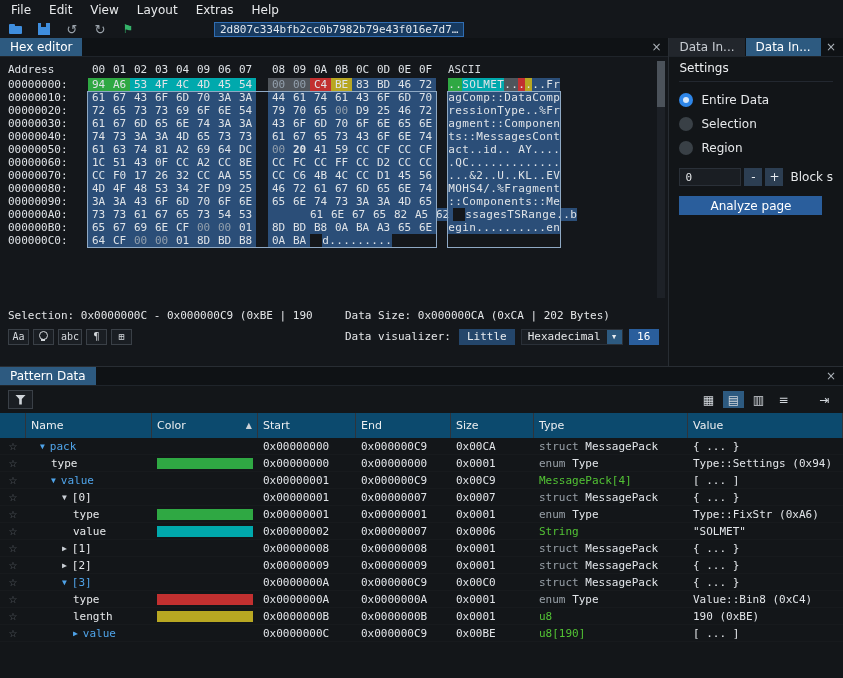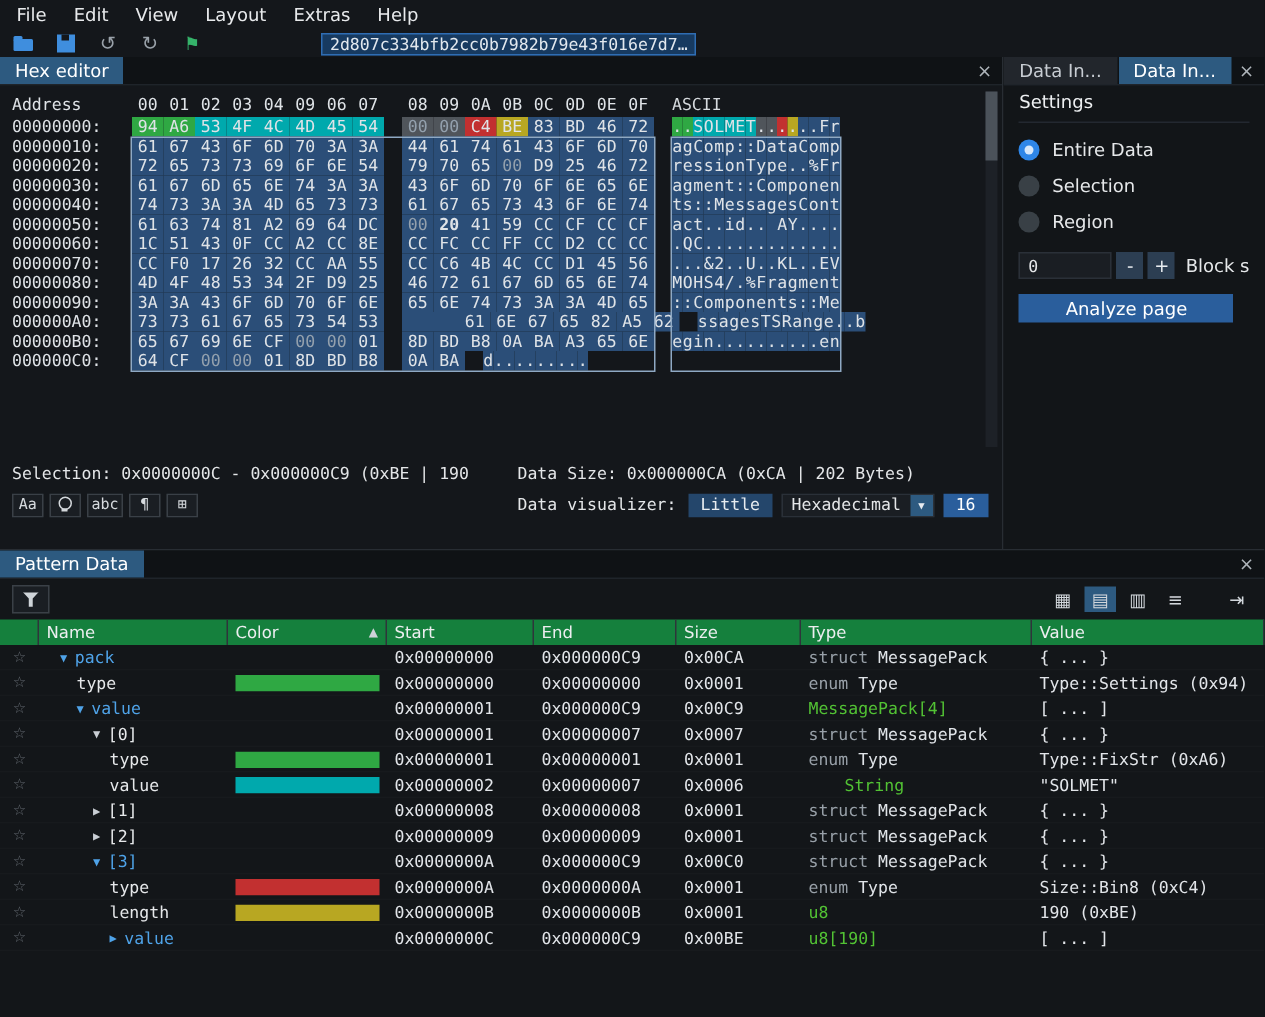--- a/index.html
+++ b/index.html
@@ -89,21 +89,21 @@
 .pt-icons{margin-left:auto;display:flex;align-items:center;gap:4px}
 .pt-icon{width:21px;height:17px;display:flex;align-items:center;justify-content:center;color:#d2d7dc;font-size:12px}
 .pt-icon.active{background:#2d5a80}
 .table-view-icon::before{content:'▦'}
 .tree-view-icon::before{content:'▤'}
 .flat-view-icon::before{content:'▥'}
 .list-view-icon::before{content:'≡'}
 .jump-to-icon::before{content:'⇥'}
 .jump-to-icon{margin-left:16px}
 .pt-grid{display:grid;grid-template-columns:26px 126px 106px 98px 95px 83px 154px minmax(0,1fr)}
-.pt-header{height:17px;background:#15803d;align-items:center;font-size:11px;color:#eceef0}
+.pt-header{height:25px;background:#0c4a6e;align-items:center;font-size:11px;color:#eceef0}
 .pt-hcell{display:flex;align-items:center;justify-content:space-between;padding:0 5px;height:100%;border-right:1px solid #2f343b;overflow:hidden}
 .sort-arrow{font-size:8px;color:#cdd2d8}
 .pt-rows{flex:1;overflow:hidden}
 .pt-row{height:17px;align-items:center;font-size:11px;border-bottom:1px solid rgba(255,255,255,0.02)}
 .pt-cell{overflow:hidden;white-space:nowrap}
 .star-cell{text-align:center;color:#60666d;font-size:10px}
 .name-cell{display:flex;align-items:center;gap:5px;font-family:"DejaVu Sans Mono",monospace}
 .tree-arrow{font-size:8px}
 .color-cell{padding:0 5px}
 .cbar{display:block;width:96px;height:11px}
@@ -876,21 +876,21 @@
         <div class="pt-cell star-cell">☆</div>
         <div class="pt-cell name-cell" style="padding-left: 47px;">
           <span style="color: rgb(230, 232, 234);">value</span>
         </div>
         <div class="pt-cell color-cell">
           <span class="cbar" style="background: rgb(0, 169, 173);"></span>
         </div>
         <div class="pt-cell mono-cell">0x00000002</div>
         <div class="pt-cell mono-cell">0x00000007</div>
         <div class="pt-cell mono-cell">0x0006</div>
-        <div class="pt-cell mono-cell"><span style="color: rgb(82, 194, 52); margin-left: 24px;">String</span></div>
+        <div class="pt-cell mono-cell"><span style="color: rgb(82, 194, 52);">String</span></div>
         <div class="pt-cell mono-cell">"SOLMET"</div>
       </div>
       <div class="pt-grid pt-row">
         <div class="pt-cell star-cell">☆</div>
         <div class="pt-cell name-cell" style="padding-left: 36px;">
           <span class="tree-arrow" style="color: rgb(201, 206, 212);">▶</span>
           <span style="color: rgb(230, 232, 234);">[1]</span>
         </div>
         <div class="pt-cell color-cell"></div>
         <div class="pt-cell mono-cell">0x00000008</div>
@@ -930,21 +930,21 @@
         <div class="pt-cell name-cell" style="padding-left: 47px;">
           <span style="color: rgb(230, 232, 234);">type</span>
         </div>
         <div class="pt-cell color-cell">
           <span class="cbar" style="background: rgb(194, 48, 48);"></span>
         </div>
         <div class="pt-cell mono-cell">0x0000000A</div>
         <div class="pt-cell mono-cell">0x0000000A</div>
         <div class="pt-cell mono-cell">0x0001</div>
         <div class="pt-cell mono-cell"><span class="kw">enum </span><span style="color: rgb(224, 228, 232);">Type</span></div>
-        <div class="pt-cell mono-cell">Size::Bin8 (0xC4)</div>
+        <div class="pt-cell mono-cell">Value::Bin8 (0xC4)</div>
       </div>
       <div class="pt-grid pt-row">
         <div class="pt-cell star-cell">☆</div>
         <div class="pt-cell name-cell" style="padding-left: 47px;">
           <span style="color: rgb(230, 232, 234);">length</span>
         </div>
         <div class="pt-cell color-cell">
           <span class="cbar" style="background: rgb(184, 167, 34);"></span>
         </div>
         <div class="pt-cell mono-cell">0x0000000B</div>

